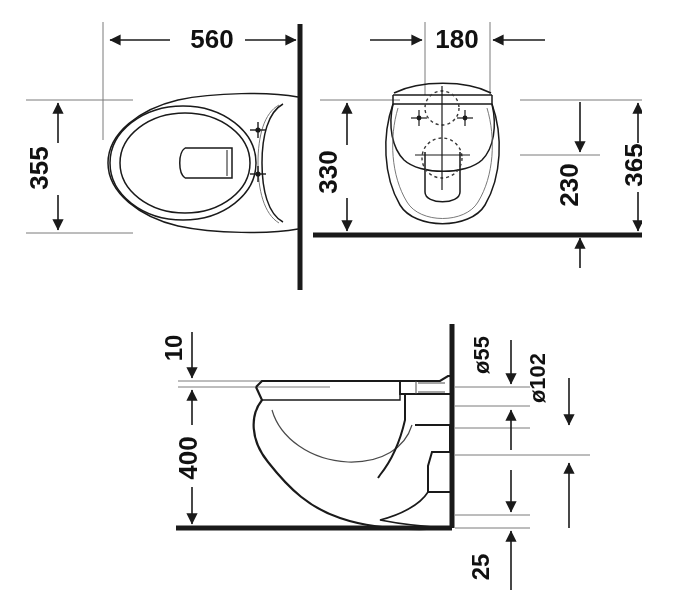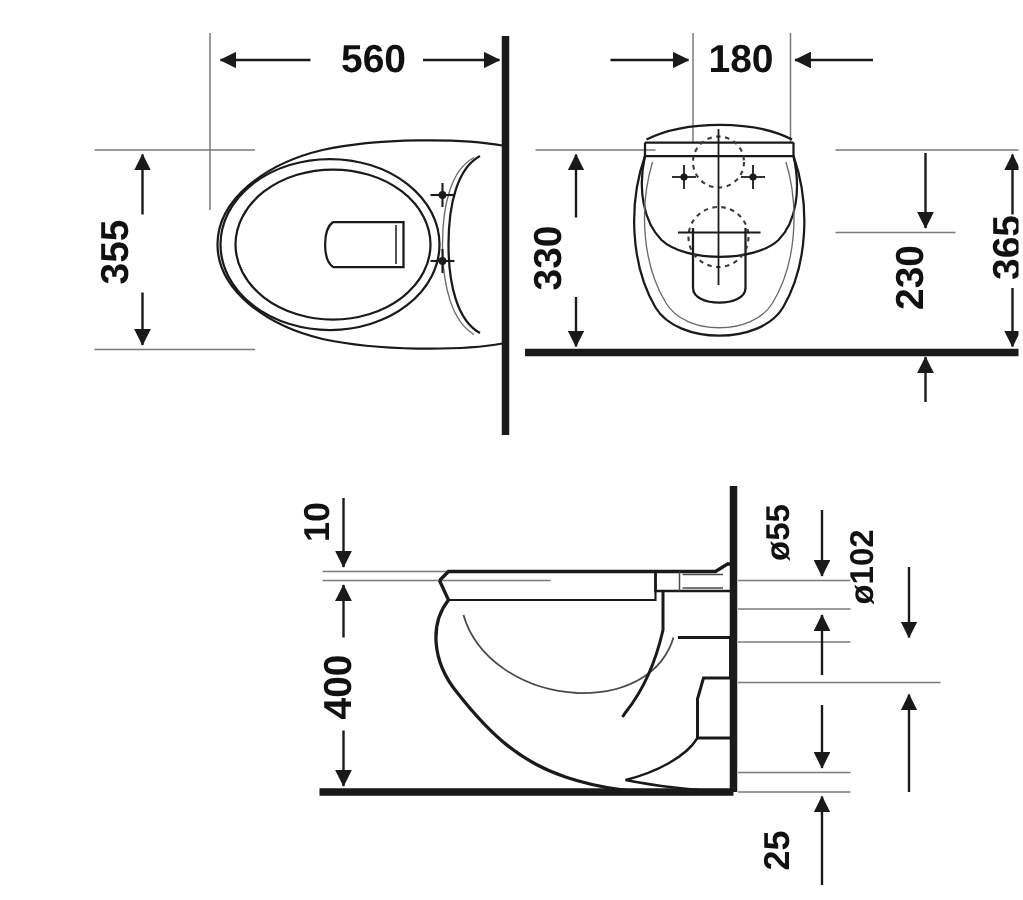--- a/index.html
+++ b/index.html
@@ -9,21 +9,20 @@
   }
   body {
     font-family: "Liberation Sans", sans-serif;
   }
   #drawing-root {
     position: relative;
     width: 642px;
     height: 600px;
     background: #ffffff;
     overflow: hidden;
-    margin-left: 37px;
   }
   #drawing-svg {
     display: block;
     width: 682px;
     height: 600px;
   }
   .dim-text {
     font-family: "Liberation Sans", sans-serif;
     font-weight: bold;
     fill: #111111;

